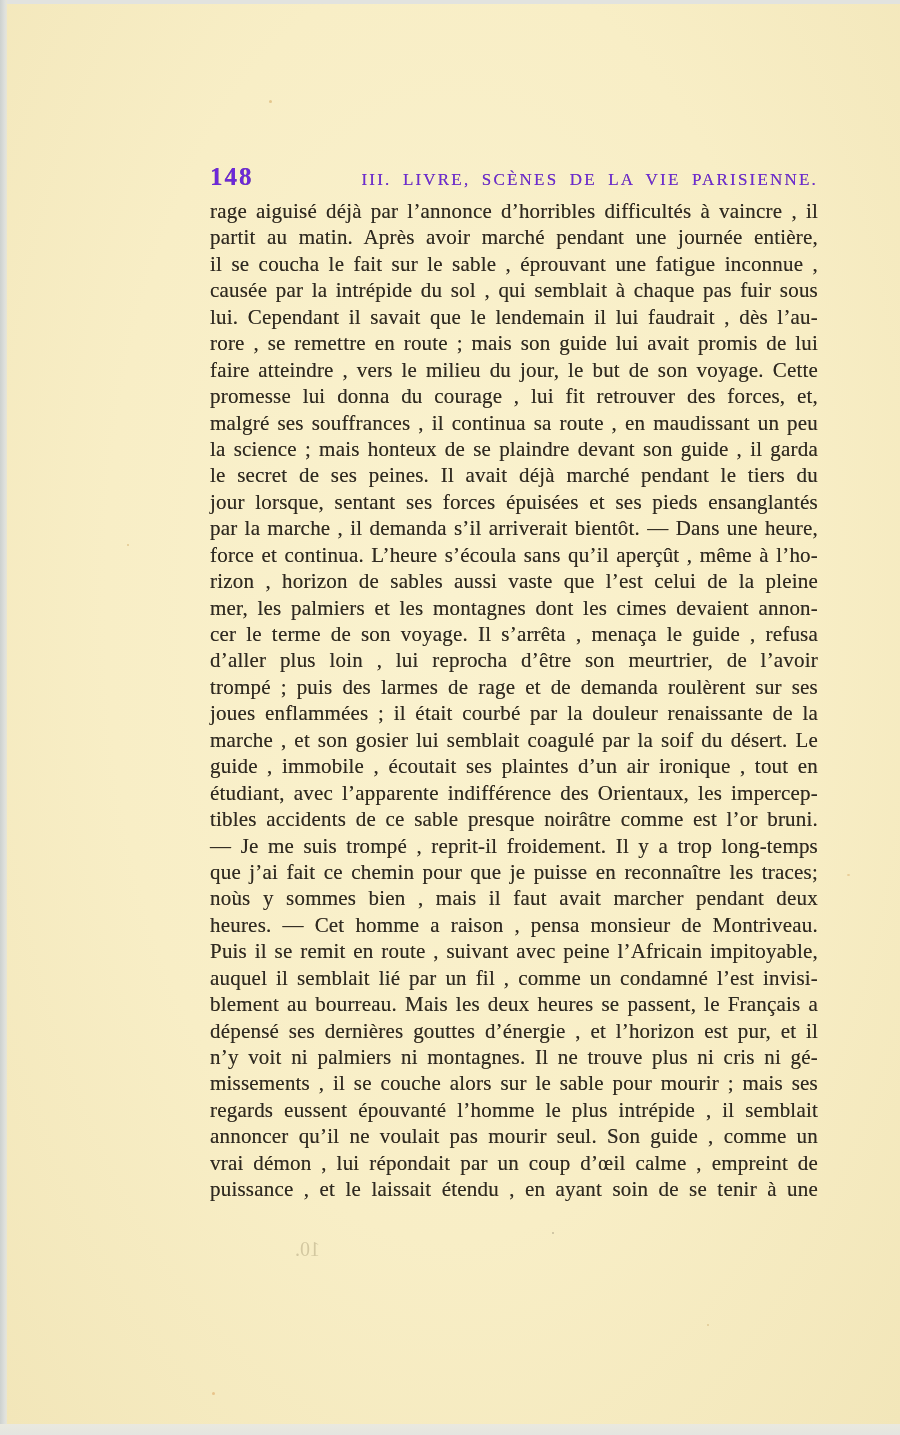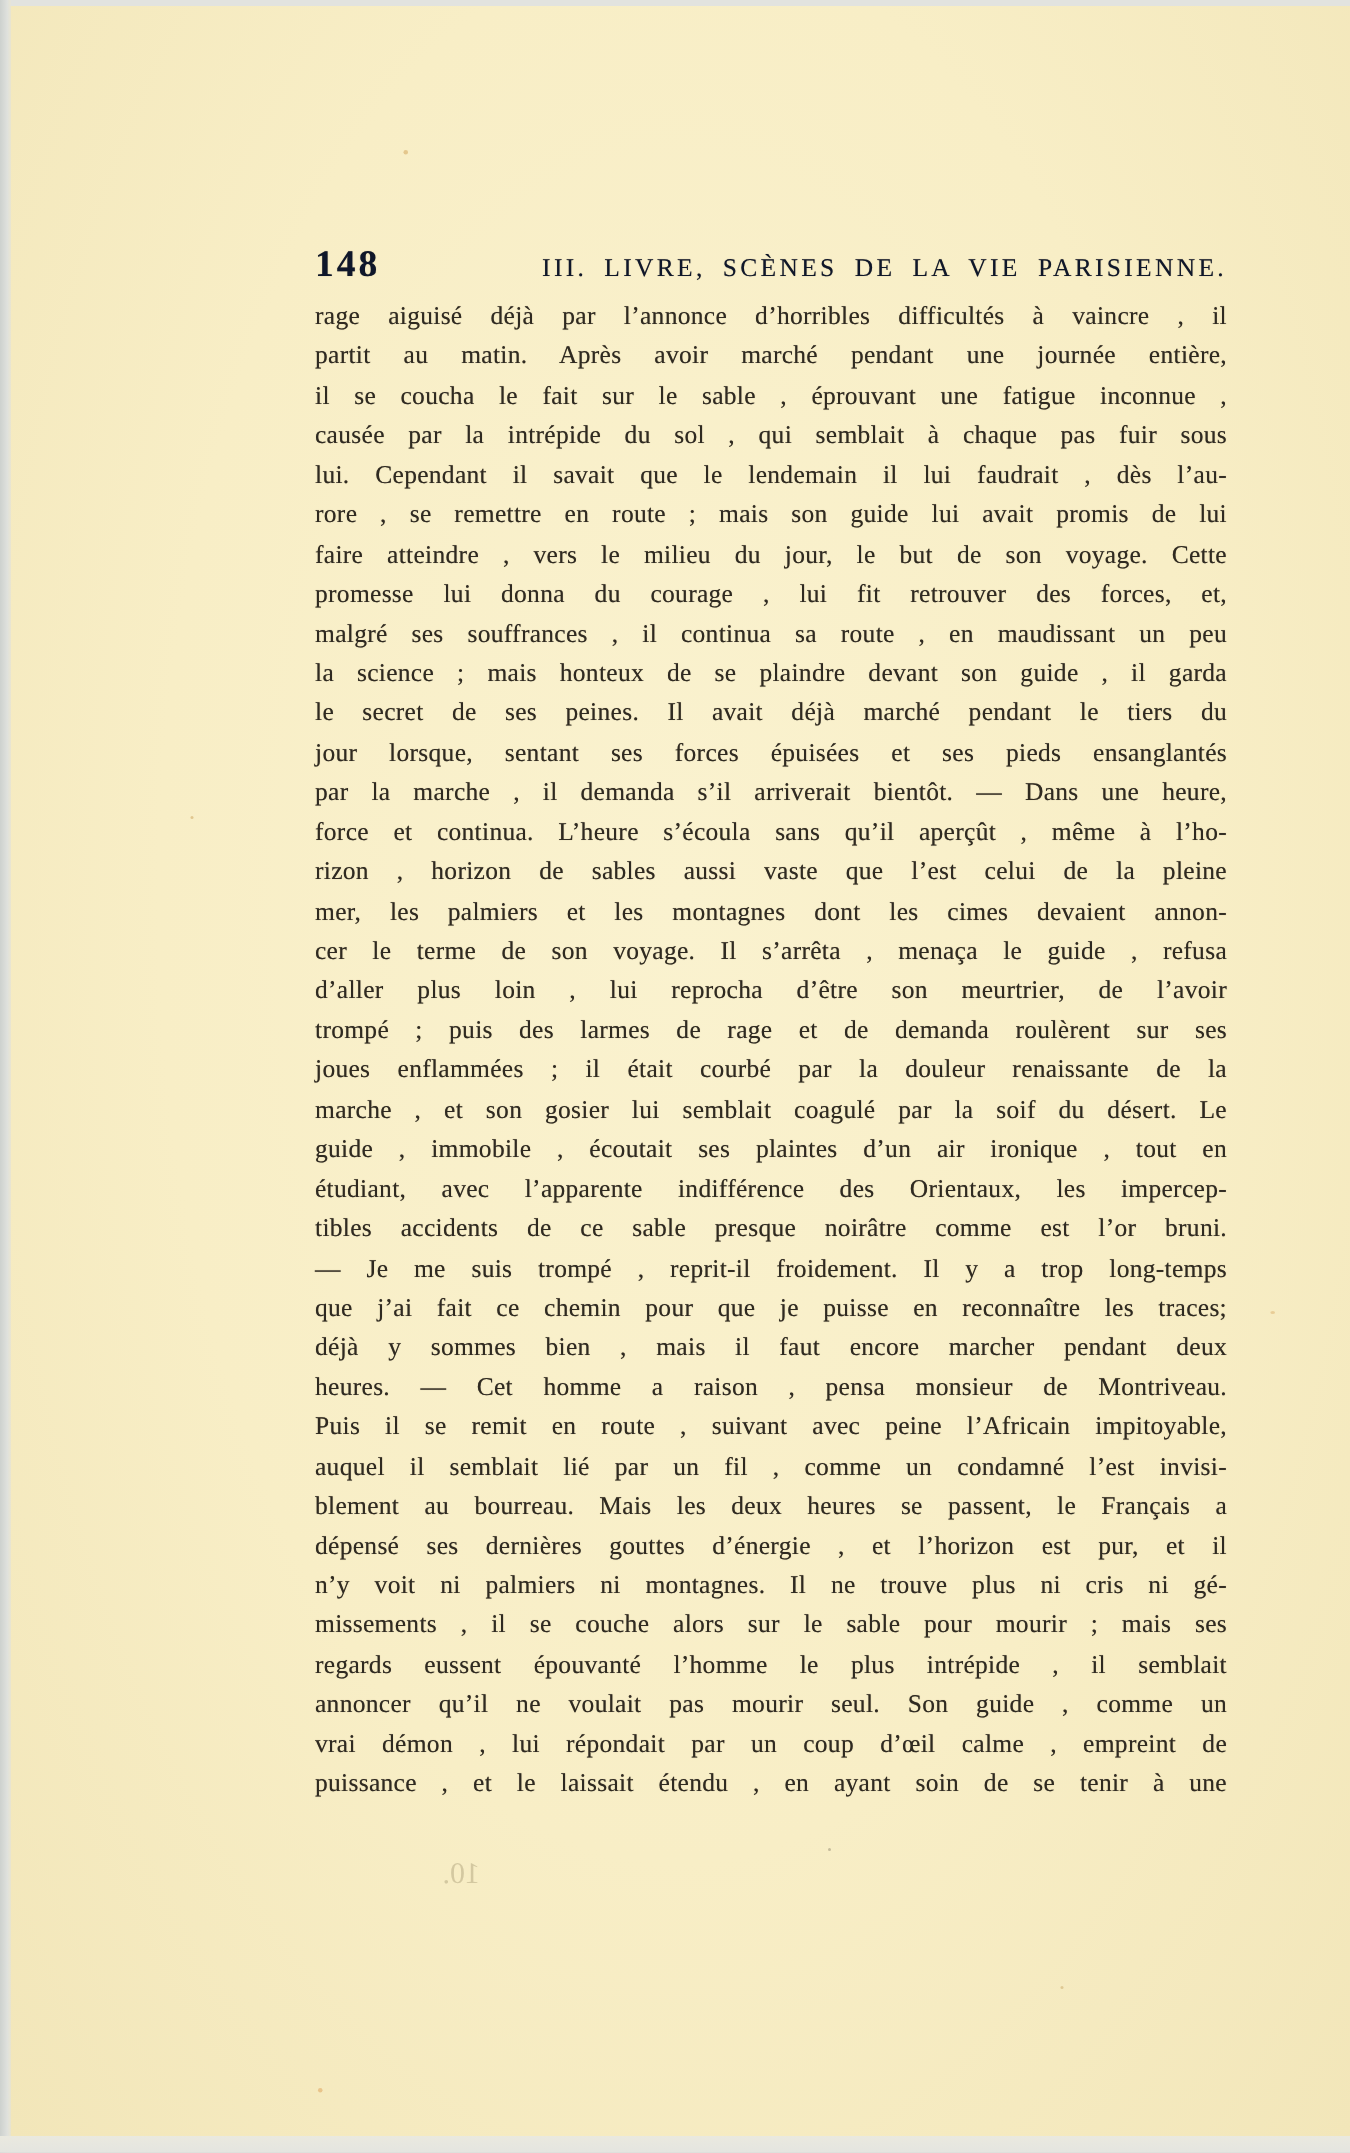--- a/index.html
+++ b/index.html
@@ -43,21 +43,21 @@
     background: linear-gradient(180deg, #eae9df 0%, #e4e5e0 100%);
   }
   .running-head {
     position: absolute;
     left: 210px;
     top: 163px;
     width: 608px;
     display: flex;
     justify-content: space-between;
     align-items: baseline;
-    color: #0f172a;
+    color: #6d28d9;
   }
   .page-number {
     font-size: 25px;
     font-weight: 600;
     letter-spacing: 2px;
     text-shadow: 0 0 0.5px rgba(40,30,20,.55);
   }
   .running-title {
     font-size: 17px;
     font-weight: 400;
@@ -66,21 +66,21 @@
     text-shadow: 0 0 0.5px rgba(40,30,20,.5);
   }
   .text-block {
     position: absolute;
     left: 210px;
     top: 198px;
     width: 608px;
     color: #2f2a21;
   }
   .body-line {
-    font-size: 17px;
+    font-size: 21px;
     line-height: 26.45px;
     height: 26.45px;
     letter-spacing: 0.2px;
     text-align: justify;
     text-align-last: justify;
     white-space: normal;
     text-shadow: 0 0 0.45px rgba(45,35,22,.55);
     font-family: Liberation Serif, serif;
   }
   .ghost-signature {
@@ -145,21 +145,21 @@
       <div class="body-line">cer le terme de son voyage. Il s’arrêta , menaça le guide , refusa</div>
       <div class="body-line">d’aller plus loin , lui reprocha d’être son meurtrier, de l’avoir</div>
       <div class="body-line">trompé ; puis des larmes de rage et de demanda roulèrent sur ses</div>
       <div class="body-line">joues enflammées ; il était courbé par la douleur renaissante de la</div>
       <div class="body-line">marche , et son gosier lui semblait coagulé par la soif du désert. Le</div>
       <div class="body-line">guide , immobile , écoutait ses plaintes d’un air ironique , tout en</div>
       <div class="body-line">étudiant, avec l’apparente indifférence des Orientaux, les impercep-</div>
       <div class="body-line">tibles accidents de ce sable presque noirâtre comme est l’or bruni.</div>
       <div class="body-line">— Je me suis trompé , reprit-il froidement. Il y a trop long-temps</div>
       <div class="body-line">que j’ai fait ce chemin pour que je puisse en reconnaître les traces;</div>
-      <div class="body-line">déjà y sommes bien , mais il faut encore marcher pendant deux</div>
+      <div class="body-line">noùs y sommes bien , mais il faut avait marcher pendant deux</div>
       <div class="body-line">heures. — Cet homme a raison , pensa monsieur de Montriveau.</div>
       <div class="body-line">Puis il se remit en route , suivant avec peine l’Africain impitoyable,</div>
       <div class="body-line">auquel il semblait lié par un fil , comme un condamné l’est invisi-</div>
       <div class="body-line">blement au bourreau. Mais les deux heures se passent, le Français a</div>
       <div class="body-line">dépensé ses dernières gouttes d’énergie ,  et l’horizon est pur, et il</div>
       <div class="body-line">n’y voit ni palmiers ni montagnes. Il ne trouve plus ni cris ni gé-</div>
       <div class="body-line">missements , il se couche alors sur le sable pour mourir ; mais ses</div>
       <div class="body-line">regards eussent épouvanté l’homme le plus intrépide , il semblait</div>
       <div class="body-line">annoncer qu’il ne voulait pas mourir seul. Son guide , comme un</div>
       <div class="body-line">vrai démon , lui répondait par un coup d’œil calme , empreint de</div>

